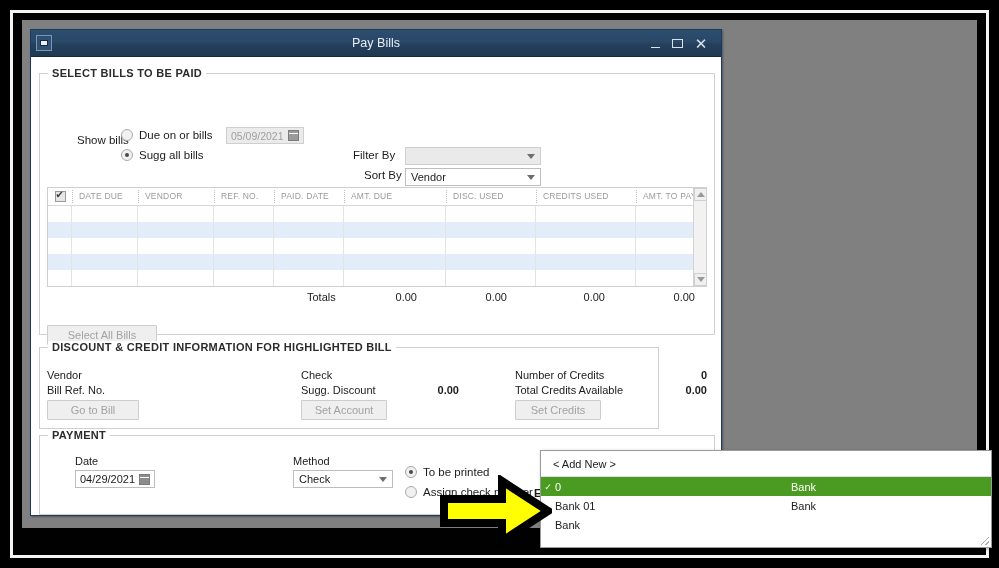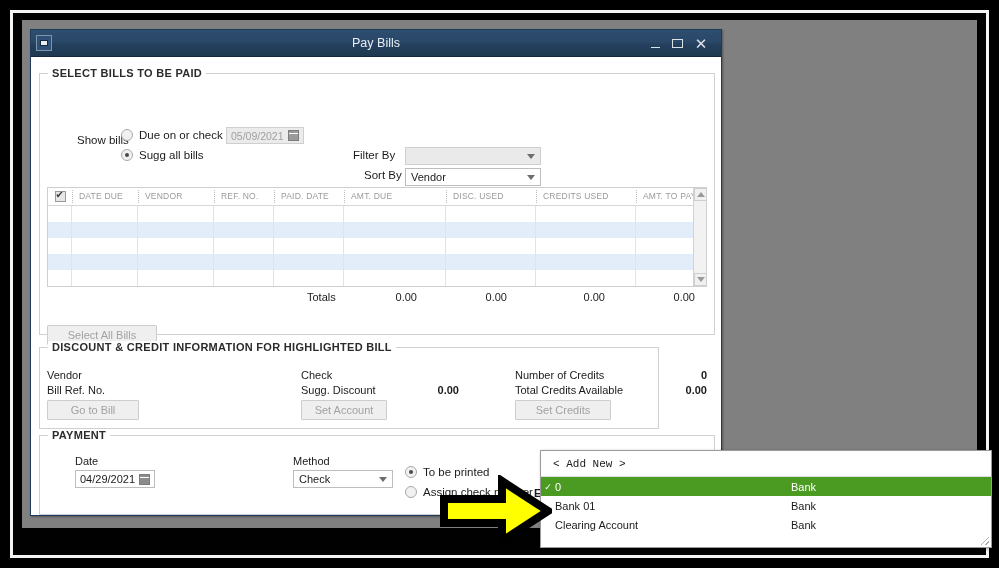--- a/index.html
+++ b/index.html
@@ -211,21 +211,21 @@
     background: #efefef;
     border: 1px solid #cdcdcd;
     color: #a2a2a2;
     font-size: 11px;
     display: flex; align-items: center; justify-content: center;
     border-radius: 1px;
   }
   #btn-select-all { left: 16px; top: 268px; width: 110px; height: 20px; }
   #btn-goto-bill  { left: 16px; top: 343px; width: 92px; height: 20px; }
   #btn-set-disc   { left: 270px; top: 343px; width: 86px; height: 20px; }
-  #btn-set-credits{ left: 484px; top: 343px; width: 96px; height: 20px; }
+  #btn-set-credits{ left: 484px; top: 343px; width: 86px; height: 20px; }
 
   
   .dc-text { position: absolute; font-size: 11px; color: #1b1b1b; }
   .dc-val  { position: absolute; font-size: 11px; color: #1b1b1b; font-weight: bold; text-align: right; }
 
   
   .pay-label { position: absolute; font-size: 11px; color: #1b1b1b; }
   #date-box {
     position: absolute; left: 44px; top: 413px;
     width: 80px; height: 18px;
@@ -256,21 +256,20 @@
     width: 452px; height: 98px;
     background: #ffffff;
     border: 1px solid #9b9b9b;
     box-shadow: 1px 1px 3px rgba(0,0,0,.3);
     z-index: 40;
   }
   #dd-addnew {
     height: 26px; display: flex; align-items: center;
     padding-left: 12px; font-size: 11px; color: #1b1b1b;
     border-bottom: 1px solid #e0e0e0;
-    font-family: Liberation Mono, monospace;
   }
   .dd-row {
     height: 19px; display: flex; align-items: center;
     font-size: 11px; color: #1b1b1b; position: relative;
   }
   .dd-row.selected { background: #4b9a21; color: #ffffff; }
   .dd-check {
     width: 14px; text-align: center; font-size: 9px; flex: 0 0 auto;
   }
   .dd-name { flex: 0 0 auto; width: 236px; }
@@ -316,21 +315,21 @@
     <div id="window-body">
 
       <div class="groupbox" id="gb-select">
         <span class="group-legend">SELECT BILLS TO BE PAID</span>
       </div>
 
       <div id="show-bills-label">Show bills</div>
 
       <div class="radio-row" id="radio-due">
         <span class="radio"></span>
-        <span class="radio-label">Due on or check</span>
+        <span class="radio-label">Due on or bills</span>
       </div>
 
       <div id="due-date-box">
         <span class="val">05/09/2021</span>
         <span class="cal-ico"></span>
       </div>
 
       <div class="radio-row" id="radio-all">
         <span class="radio checked"></span>
         <span class="radio-label">Sugg all bills</span>
@@ -503,21 +502,20 @@
     </div>
 
     <div class="dd-row">
       <span class="dd-check"></span>
       <span class="dd-name">Bank 01</span>
       <span class="dd-type">Bank</span>
     </div>
 
     <div class="dd-row">
       <span class="dd-check"></span>
-      <span class="dd-name">Clearing Account</span>
       <span class="dd-type">Bank</span>
     </div>
 
     <div id="dd-resize"></div>
   </div>
 
   <svg id="annot-arrow" viewBox="0 0 112 72">
     <polygon points="4,24 62,24 62,6 108,36 62,66 62,48 4,48" fill="#ffff00" stroke="#000000" stroke-width="8" stroke-linejoin="miter"></polygon>
   </svg>
 

